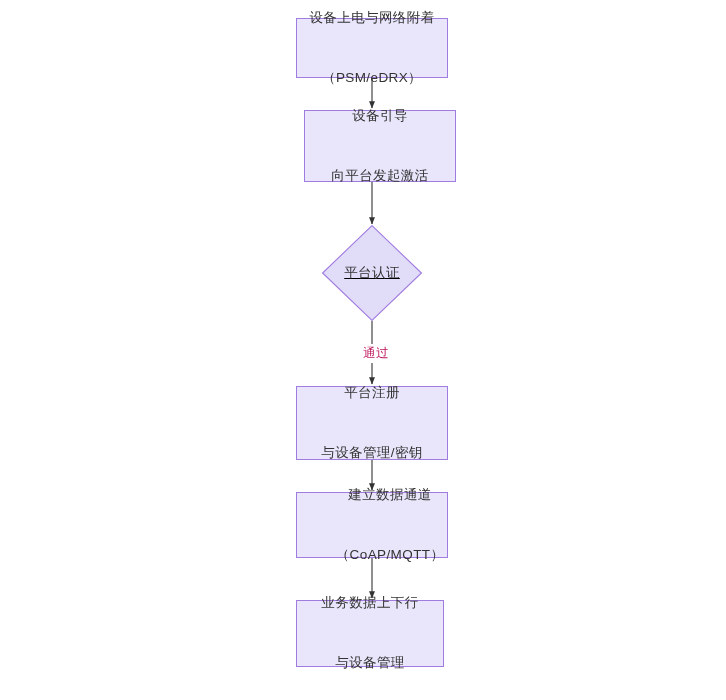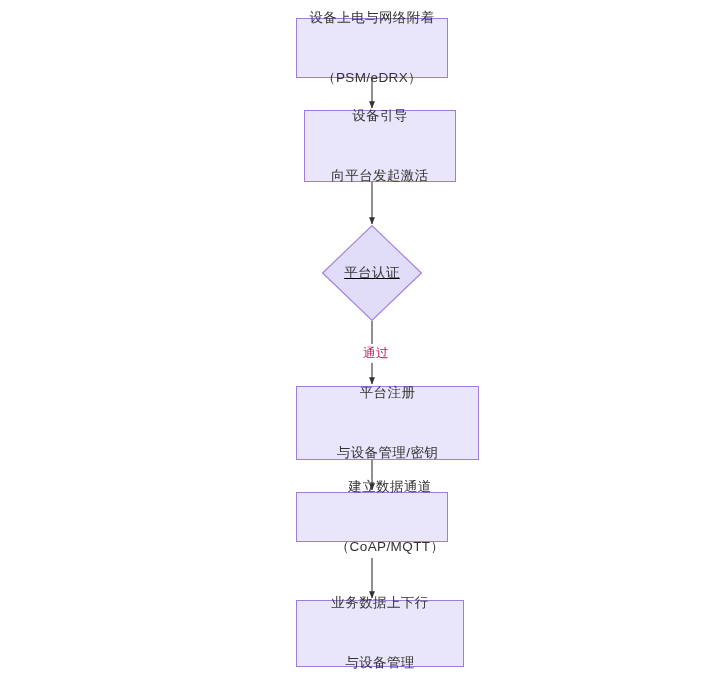--- a/index.html
+++ b/index.html
@@ -126,28 +126,28 @@
 
   <div class="node-decision" style="left:322px; top:225px; width:100px; height:96px;text-decoration:underline;">
     <svg class="diamond-shape" viewBox="0 0 100 96" preserveAspectRatio="none">
       <polygon points="50,0.6 99.4,48 50,95.4 0.6,48" fill="#e1dcf8" stroke="#a07ce0" stroke-width="1.1"></polygon>
     </svg>
     <span class="diamond-label">平台认证</span>
   </div>
 
   <div class="edge-label" style="left:352px; top:344px; width:42px;">通过</div>
 
-  <div class="node" style="left:296px; top:386px; width:183px; height:74px;">
+  <div class="node" style="left:296px; top:386px; width:152px; height:74px;">
     <span class="line">平台注册</span>
     <span class="line">与设备管理/密钥</span>
   </div>
 
-  <div class="node" style="left:296px; top:492px; width:152px; height:50px;padding-left:36px;">
+  <div class="node" style="left:296px; top:492px; width:152px; height:66px;padding-left:36px;">
     <span class="line">建立数据通道</span>
     <span class="line">（CoAP/MQTT）</span>
   </div>
 
-  <div class="node" style="left:296px; top:600px; width:168px; height:67px;align-items:center;">
+  <div class="node" style="left:296px; top:600px; width:148px; height:67px;align-items:center;">
     <span class="line">业务数据上下行</span>
     <span class="line">与设备管理</span>
   </div>
 
 </div>
 
 </body></html>

